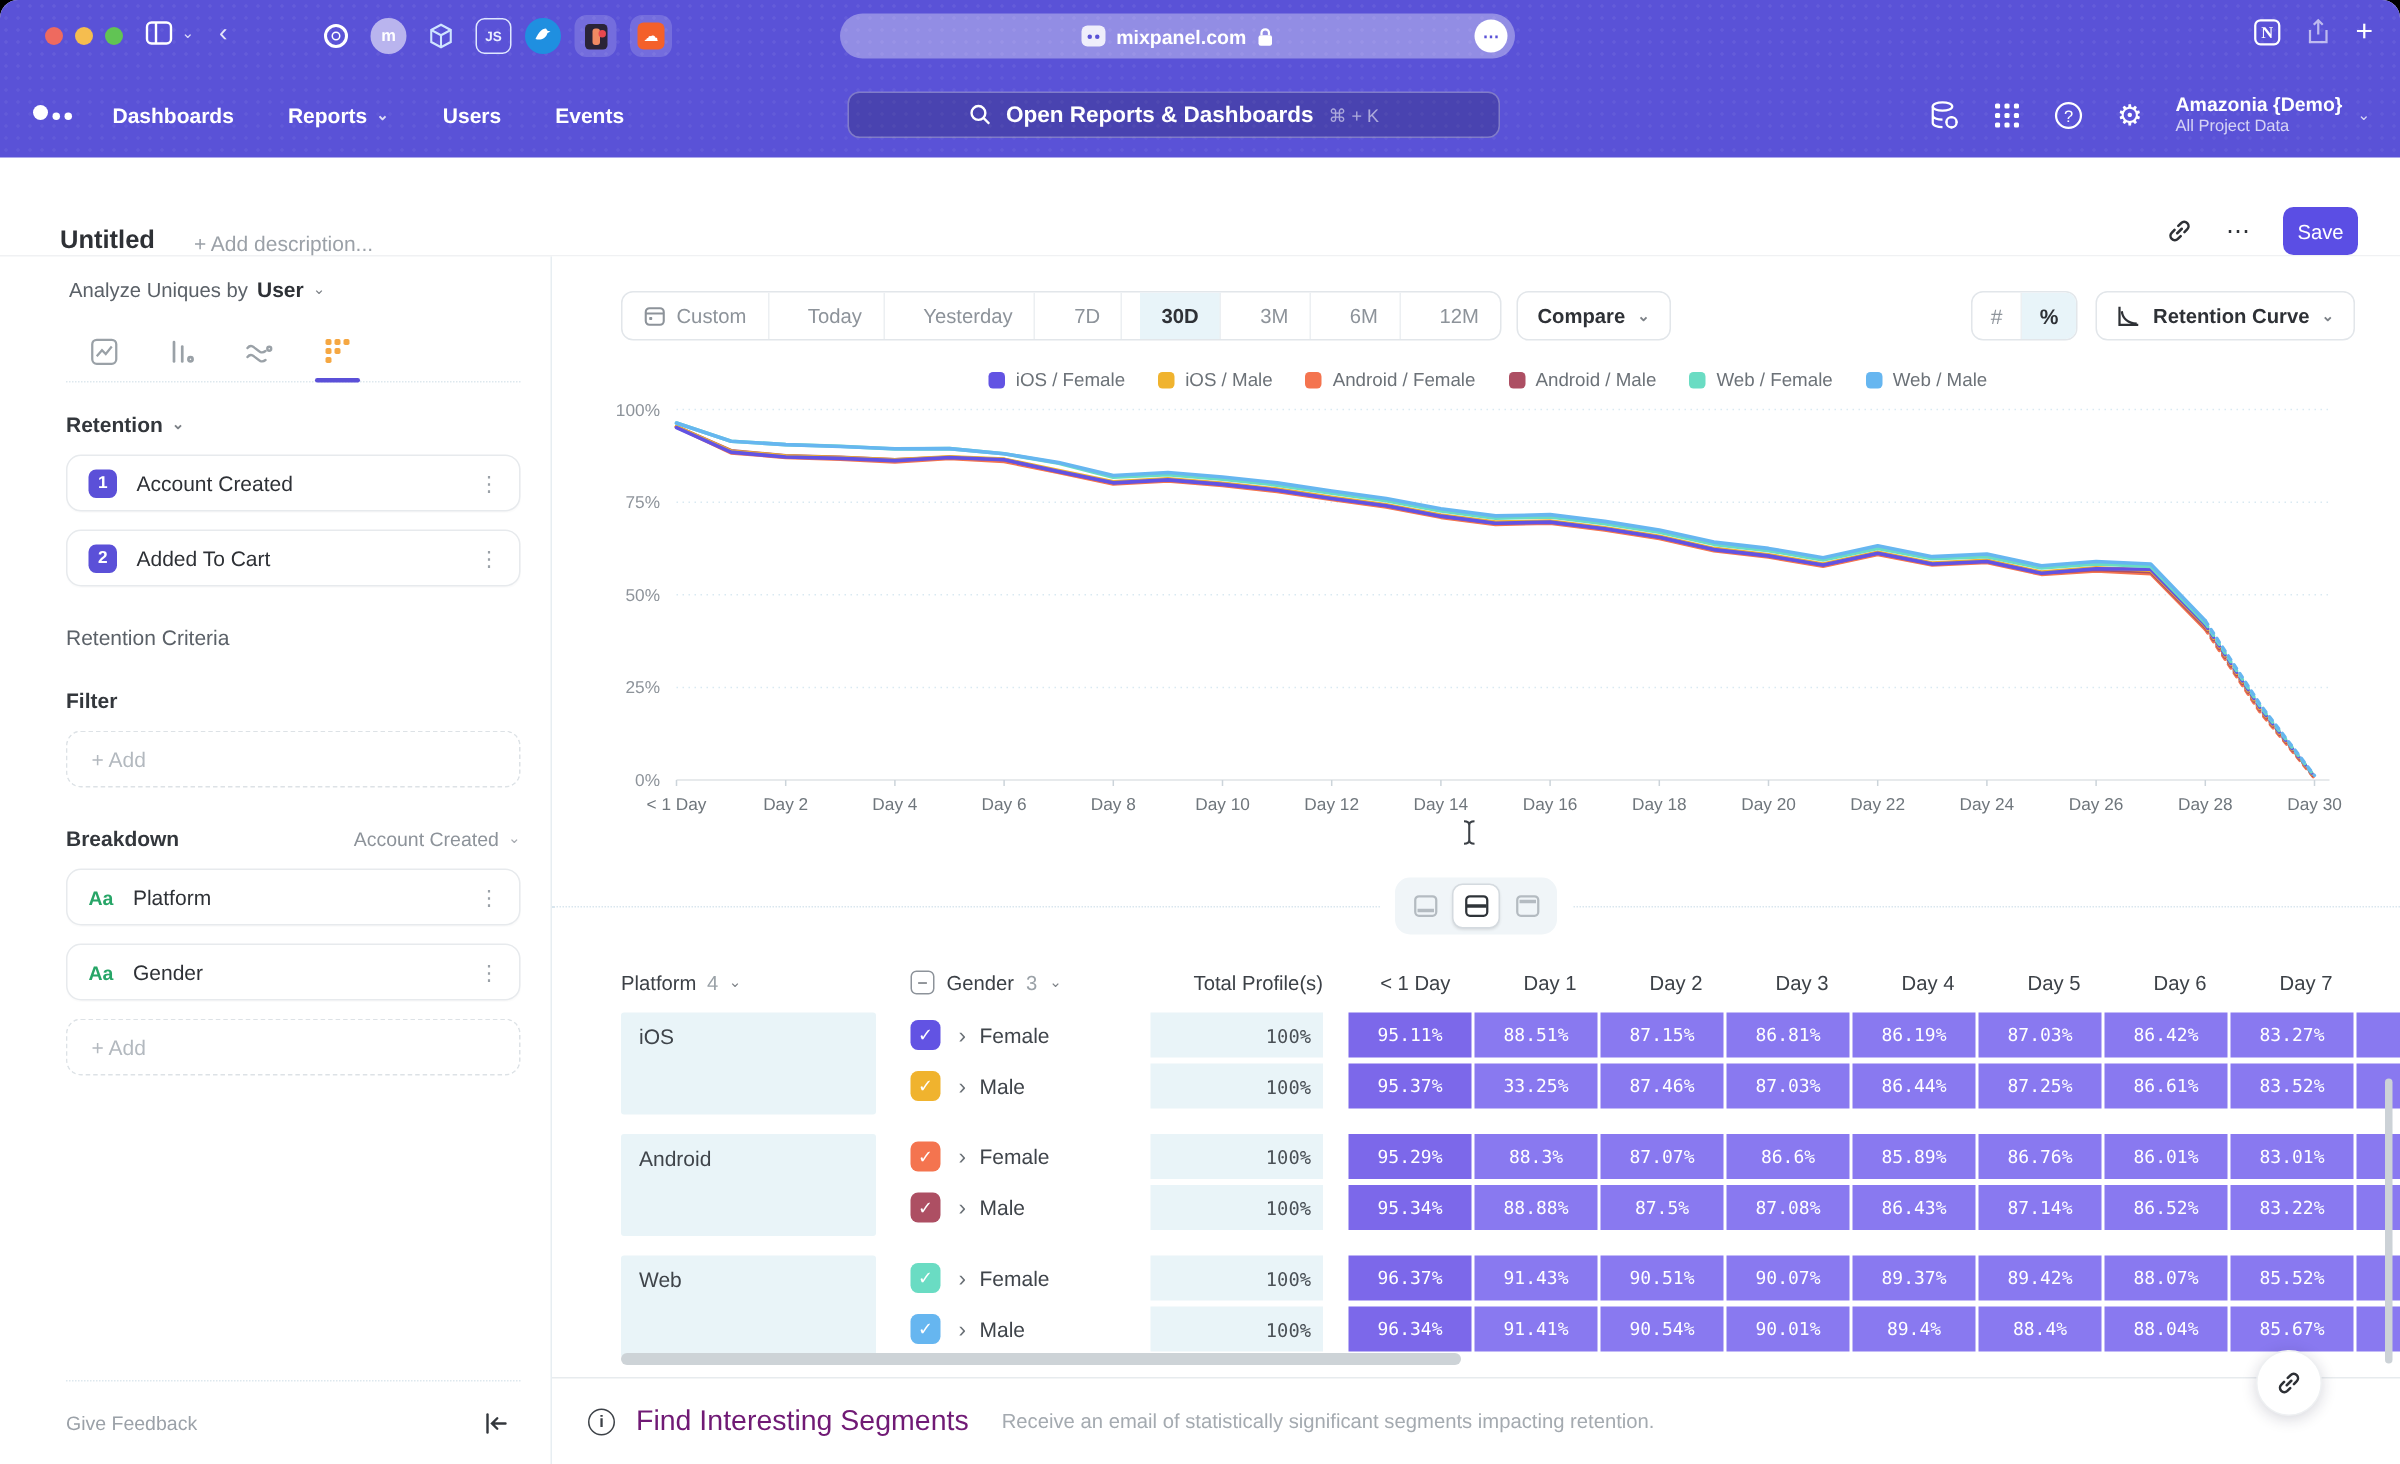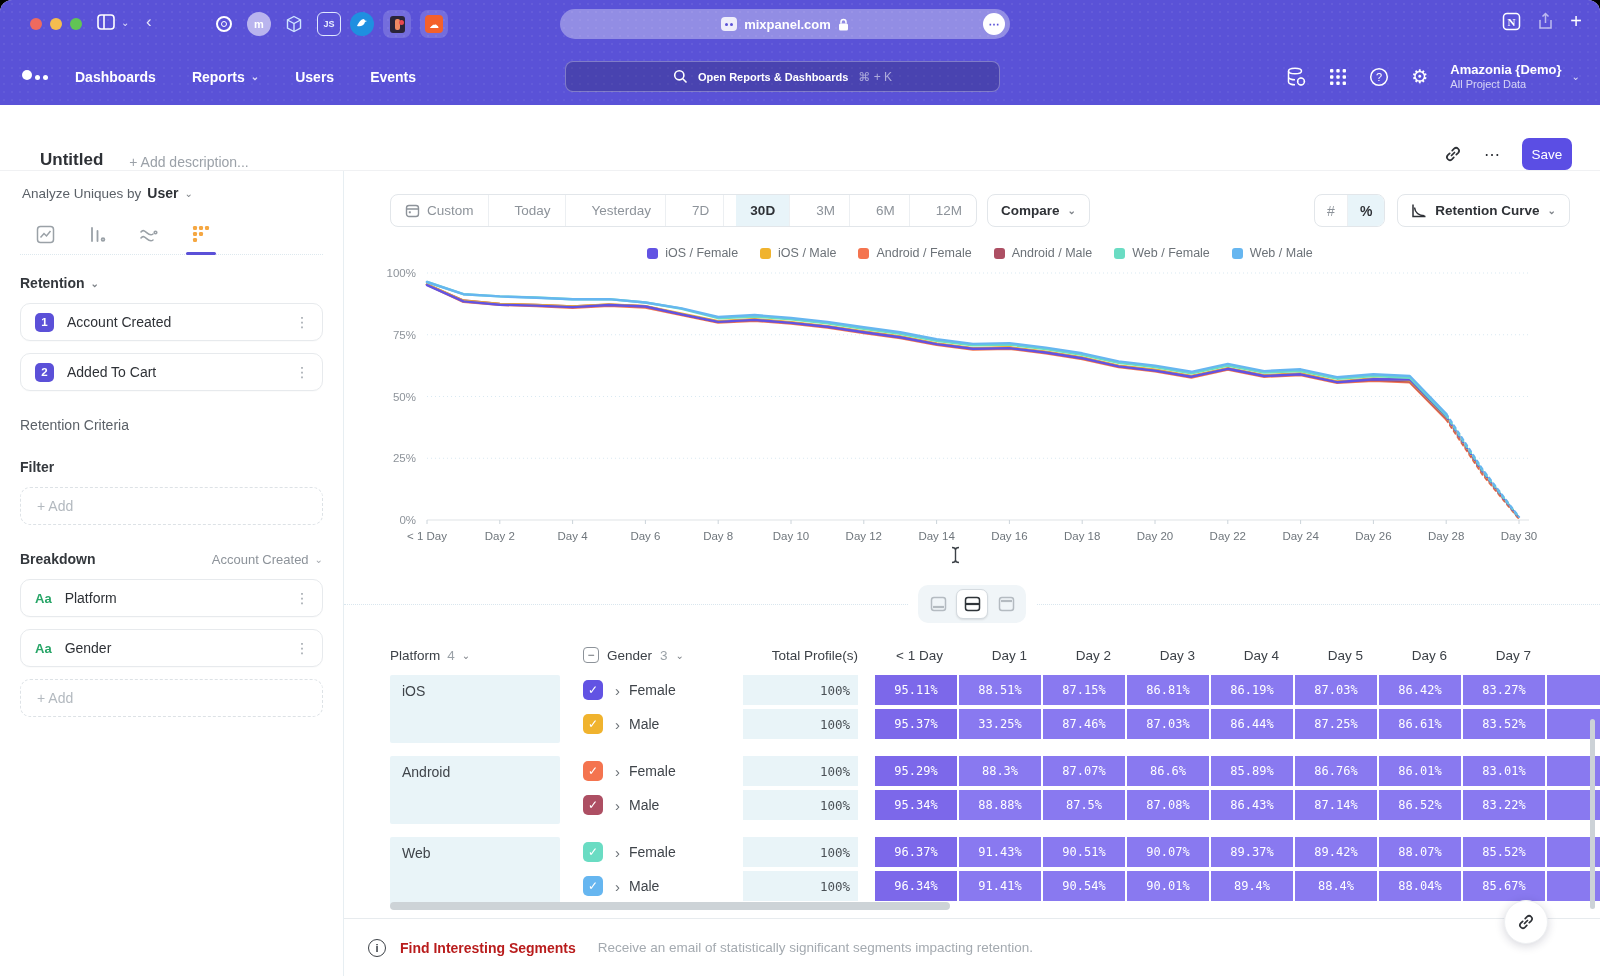--- a/index.html
+++ b/index.html
@@ -29,38 +29,38 @@
   .mpnav { height:57px; background:#5a52d7; flex:none; position:relative;
            background-image:radial-gradient(rgba(255,255,255,.05) 1px, transparent 1.2px); background-size:8px 8px; }
   .mp-logo { position:absolute; left:22px; top:22px; display:flex; align-items:center; gap:3px; }
   .mp-logo i { background:#fff; border-radius:50%; display:block; }
   .nav-menu { position:absolute; left:75px; top:0; height:57px; display:flex; align-items:center; gap:36px; }
   .nav-item { font-size:14px; font-weight:600; cursor:pointer; display:flex; align-items:center; gap:6px; }
   .chev { font-size:10px; opacity:.8; }
   .nav-search { position:absolute; left:565px; top:13px; width:435px; height:31px; border-radius:8px;
                 background:rgba(0,0,0,.18); border:1px solid rgba(255,255,255,.30);
                 display:flex; align-items:center; justify-content:center; gap:10px; }
-  .nav-search .ph { font-size:11px; font-weight:600; }
+  .nav-search .ph { font-size:15px; font-weight:600; }
   .nav-search .kbd { font-size:12px; color:rgba(255,255,255,.55); }
   .nav-right { position:absolute; right:20px; top:0; height:57px; display:flex; align-items:center; gap:22px; }
   .proj { text-align:left; line-height:1.25; }
   .proj .p1 { font-size:13px; font-weight:bold; }
   .proj .p2 { font-size:11px; color:rgba(255,255,255,.75); }
 
   
   .rheader { height:66px; background:#fff; flex:none; display:flex; align-items:flex-end; padding:0 28px 0 40px; border-bottom:1px solid #f0f1f3; }
   .rtitle { font-size:17px; font-weight:bold; color:#2e3136; }
   .rdesc { font-size:14px; color:#9ba1a8; margin-left:26px; }
   .rh-right { margin-left:auto; display:flex; align-items:center; gap:22px; }
   .icon-link, .icon-dots { color:#2e3136; font-size:16px; cursor:pointer; }
   .save-btn { width:50px; height:32px; background:#5b4ee4; color:#fff; border:none; border-radius:7px; font-size:13.5px; cursor:pointer; }
 
   
   .content { flex:1; display:flex; min-height:0; }
-  .sidebar { width:344px; flex:none; border-right:1px solid #e7eef2; display:flex; flex-direction:column; padding:14px 20px 0 20px; position:relative; }
+  .sidebar { width:344px; flex:none; border-right:1px solid #e7eef2; display:flex; flex-direction:column; padding:14px 20px 0 20px; position:relative;margin-left:24px; }
   .sb-analyze { display:flex; align-items:center; gap:6px; font-size:13.5px; color:#5b6168; padding-left:2px; }
   .sb-analyze b { color:#2e3136; font-size:14px; }
   .sb-tabs { display:flex; gap:26px; margin-top:16px; padding:8px 2px 10px 12px; border-bottom:1px dotted #dde8ee; }
   .sb-tab { position:relative; width:26px; display:flex; justify-content:center; cursor:pointer; }
   .sb-tab.sel:after { content:""; position:absolute; left:-2px; right:-2px; bottom:-11px; height:3px; background:#5b50d8; border-radius:2px; }
   .sec-title { font-size:14px; font-weight:bold; color:#33373c; margin-top:20px; display:flex; align-items:center; gap:6px; }
   .sec-label { font-size:14px; color:#5b6168; margin-top:26px; }
   .card { margin-top:12px; height:38px; border:1px solid #e7eaed; border-radius:10px; background:#fff;
           display:flex; align-items:center; padding:0 12px 0 14px; box-shadow:0 1px 1px rgba(20,20,40,.02); cursor:pointer; }
   .badge { width:19px; height:19px; background:#5b50d8; border-radius:5px; color:#fff; font-size:11.5px; font-weight:bold;
@@ -134,21 +134,21 @@
            color:#fff; font-family:"DejaVu Sans Mono", monospace; font-size:12px; background:#8979f0; }
   .t-val.first { margin-left:17px; background:#7c68ea; }
   .hscroll { position:absolute; left:46px; bottom:8px; width:560px; height:8px; border-radius:4px; background:#cdd3d7; }
   .vscroll { position:absolute; right:5px; top:96px; width:5px; height:190px; border-radius:3px; background:#ccd2d7; }
 
   
   .foot { position:absolute; left:0; right:0; bottom:0; height:58px; background:#fff; border-top:1px solid #e7ebee;
           display:flex; align-items:center; padding-left:24px; gap:14px; z-index:5; }
   .foot .info { width:18px; height:18px; border-radius:50%; border:1.5px solid #3c4147; color:#3c4147; font-size:11px; font-weight:bold;
                 display:flex; align-items:center; justify-content:center; }
-  .foot .t1 { font-size:14px; font-weight:bold; color:#b91c1c; }
+  .foot .t1 { font-size:19px; font-weight:normal; color:#701a75; }
   .foot .t2 { font-size:13.5px; color:#a4aab0; margin-left:8px; }
   .fab { position:absolute; right:52px; bottom:32px; width:44px; height:44px; border-radius:50%; background:#fff; z-index:6;
          box-shadow:0 2px 10px rgba(30,30,60,.18); border:1px solid #eef0f2; display:flex; align-items:center; justify-content:center; cursor:pointer; }
 
   svg { display:block; }
 </style>
 </head>
 <body>
 
 <div class="app">
@@ -389,20 +389,29 @@
             <span class="kebab">⋮</span>
           </div>
           <div class="card">
             <span class="aa">Aa</span>
             <span class="lbl">Gender</span>
             <span class="kebab">⋮</span>
           </div>
         </div>
       <div class="dashed-add">+ Add</div>
 
+      <div class="sb-foot">
+        <span class="feedback">Give Feedback</span>
+        <span class="collapse">
+            <svg width="16" height="14" viewBox="0 0 16 14" fill="none" stroke="#33373c" stroke-width="1.6" stroke-linecap="round">
+              <path d="M2 1v12"></path>
+              <path d="M14 7H5M8.5 3.5 5 7l3.5 3.5"></path>
+            </svg>
+          </span>
+      </div>
     </div>
 
     <div class="main">
 
       <div class="toolbar">
         <div class="seg" id="range-seg">
             <span class="seg-item">
               <svg width="15" height="15" viewBox="0 0 15 15" fill="none" stroke="#8d939a" stroke-width="1.4">
                 <rect x="1.5" y="2.5" width="12" height="11" rx="2.5"></rect>
                 <line x1="1.5" y1="6" x2="13.5" y2="6"></line>

